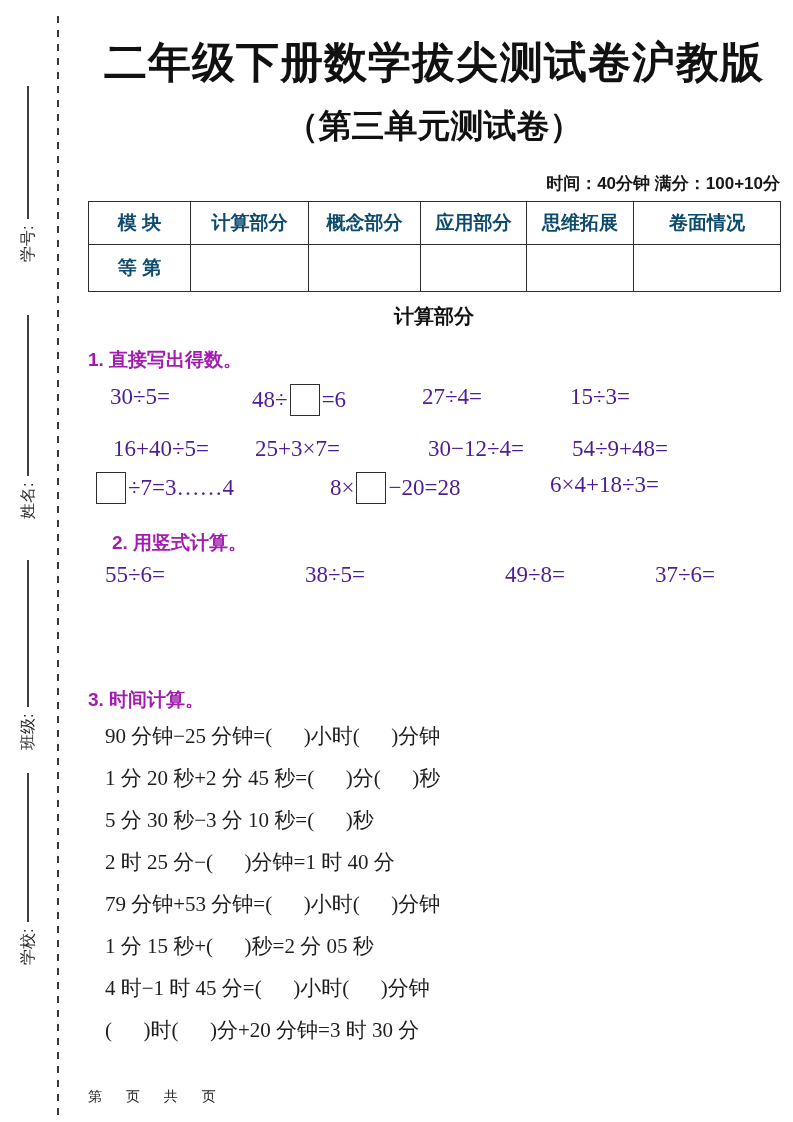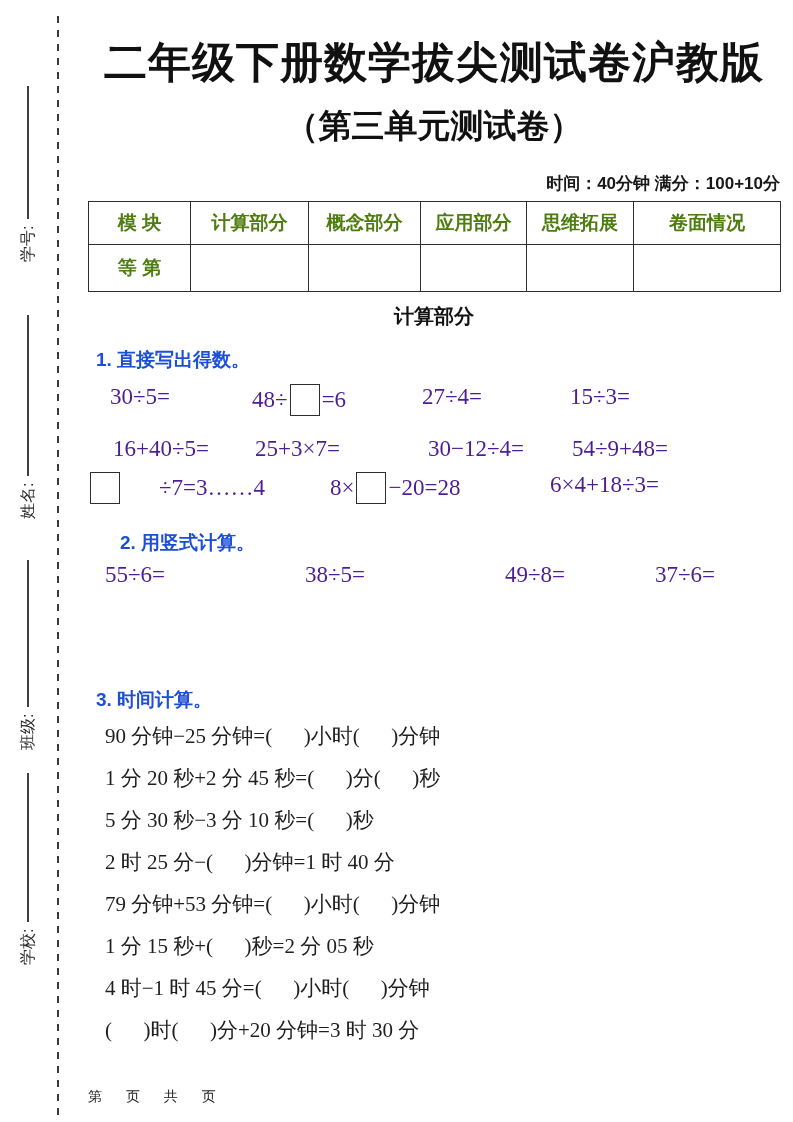--- a/index.html
+++ b/index.html
@@ -32,31 +32,31 @@
     position:absolute;left:0;top:172px;width:692px;text-align:right;
     font-size:17px;font-weight:600;color:#181818;white-space:pre;
   }
   
   table.score{
     position:absolute;left:0;top:201px;width:692px;border-collapse:collapse;
     table-layout:fixed;
   }
   table.score td{
     border:1.6px solid #2e2e2e;text-align:center;vertical-align:middle;
-    font-size:19px;font-weight:bold;color:#4d7c0f;white-space:pre;
+    font-size:19px;font-weight:bold;color:#0c4a6e;white-space:pre;
   }
   table.score tr.r1 td{height:40px;}
   table.score tr.r2 td{height:44px;}
   
   .sec-head{
     position:absolute;left:0;top:303px;width:692px;text-align:center;
     font-size:20px;font-weight:bold;color:#111;
   }
   .q-label{
-    position:absolute;left:8px;font-size:19px;font-weight:bold;color:#1d4ed8;white-space:pre;
+    position:absolute;left:0;font-size:19px;font-weight:bold;color:#a21caf;white-space:pre;
   }
   .math{
     font-family:"Liberation Serif","DejaVu Serif",serif;font-size:23px;color:#4c1d95;
     white-space:pre;
   }
   .mrow{position:absolute;left:0;width:692px;height:40px;}
   .mrow .mitem{position:absolute;top:0;display:inline-flex;align-items:center;}
   .blank-box{
     display:inline-block;width:28px;height:30px;border:1.7px solid #2e2e2e;
     background:#fff;vertical-align:middle;margin:0 2px;
@@ -140,21 +140,21 @@
   </div>
 
   <div class="mrow" style="top:436px;">
     <span class="mitem math" style="left:25px;">16+40÷5=</span>
     <span class="mitem math" style="left:167px;">25+3×7=</span>
     <span class="mitem math" style="left:340px;">30−12÷4=</span>
     <span class="mitem math" style="left:484px;">54÷9+48=</span>
   </div>
 
   <div class="mrow" style="top:472px;">
-    <span class="mitem math" style="left:0;gap:37px;"><span class="blank-box"></span><span>÷7=3……4</span></span>
+    <span class="mitem math" style="left:6px;"><span class="blank-box"></span><span>÷7=3……4</span></span>
     <span class="mitem math" style="left:242px;"><span>8×</span><span class="blank-box"></span><span>−20=28</span></span>
     <span class="mitem math" style="left:462px;">6×4+18÷3=</span>
   </div>
 
   <div class="q-label" style="top:530px;margin-left:24px;">2. 用竖式计算。</div>
   <div class="mrow" style="top:562px;">
     <span class="mitem math" style="left:17px;">55÷6=</span>
     <span class="mitem math" style="left:217px;">38÷5=</span>
     <span class="mitem math" style="left:417px;">49÷8=</span>
     <span class="mitem math" style="left:567px;">37÷6=</span>

